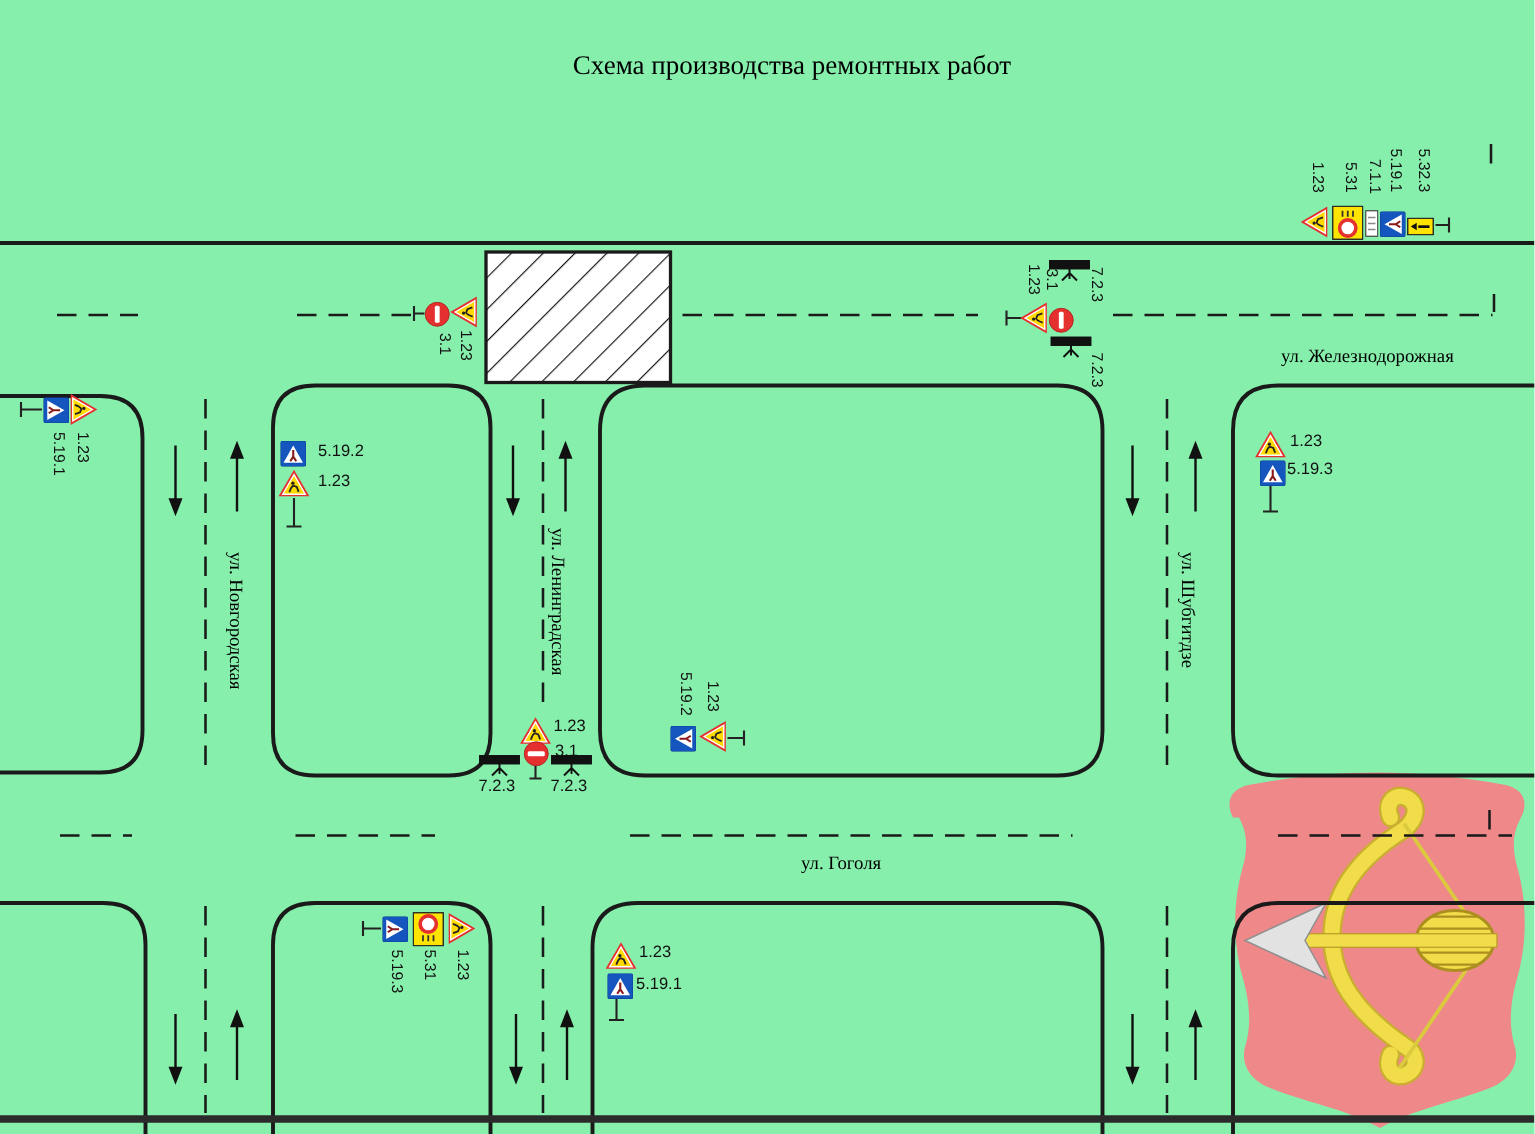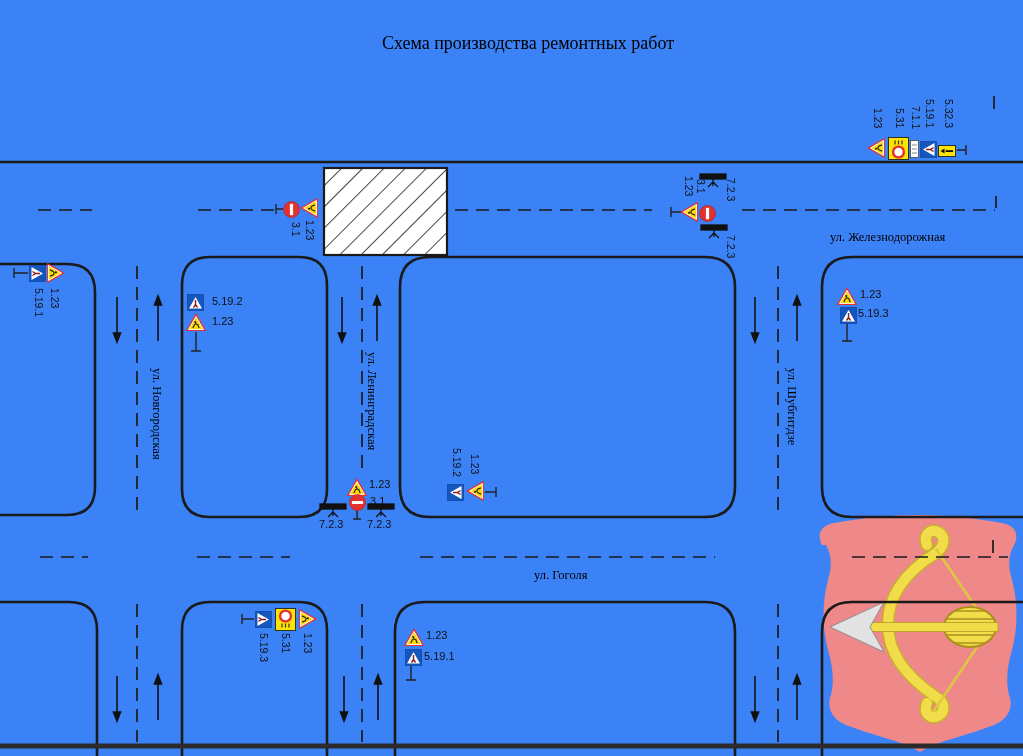--- a/index.html
+++ b/index.html
@@ -1,16 +1,16 @@
 <!DOCTYPE html>
 <html><head>
 <meta charset="utf-8">
 <style>
   html,body{margin:0;padding:0;background:#fff;}
-  #canvas{position:relative;width:1023px;height:756px;background:#3b82f6;overflow:hidden;
+  #canvas{position:relative;width:1023px;height:756px;background:#86efac;overflow:hidden;
           font-family:"Liberation Sans",sans-serif;}
   #map{position:absolute;left:0;top:0;}
   .title{position:absolute;left:218px;top:33px;width:620px;text-align:center;
          font:18px "Liberation Serif",serif;color:#000;}
   .street{position:absolute;font:12.5px "Liberation Serif",serif;color:#000;white-space:nowrap;}
   .vt{position:absolute;transform:rotate(90deg);transform-origin:0 0;white-space:nowrap;}
   .lbl{font:10.5px/1 "Liberation Sans",sans-serif;color:#111;}
   .hlbl{position:absolute;font:11px/1 "Liberation Sans",sans-serif;color:#111;white-space:nowrap;}
   .sgn{position:absolute;line-height:0;}
   .rl svg{transform:rotate(-90deg);transform-origin:50% 50%;}
@@ -154,21 +154,21 @@
         </g>
       <g>
           <rect x="368" y="504" width="26" height="5"></rect>
           <path d="M381,509 V516 M381,512 L376,517 M381,512 L386,517" fill="none"></path>
         </g>
     </g>
   </svg>
 
   <div class="title">Схема производства ремонтных работ</div>
 
-  <div class="street" style="left:830px;top:230px;">ул. Железнодорожная</div>
+  <div class="street" style="left:854px;top:230px;">ул. Железнодорожная</div>
   <div class="street vt" style="left:164px;top:368px;">ул. Новгородская</div>
   <div class="street vt" style="left:379px;top:352px;">ул. Ленинградская</div>
   <div class="street vt" style="left:799px;top:368px;">ул. Шубгитдзе</div>
   <div class="street" style="left:534px;top:568px;">ул. Гоголя</div>
 
   <div class="vt lbl" style="left:883px;top:108px;">1.23</div>
   <div class="vt lbl" style="left:905px;top:108px;">5.31</div>
   <div class="vt lbl" style="left:921px;top:106px;">7.1.1</div>
   <div class="vt lbl" style="left:935px;top:99px;">5.19.1</div>
   <div class="vt lbl" style="left:954px;top:99px;">5.32.3</div>

